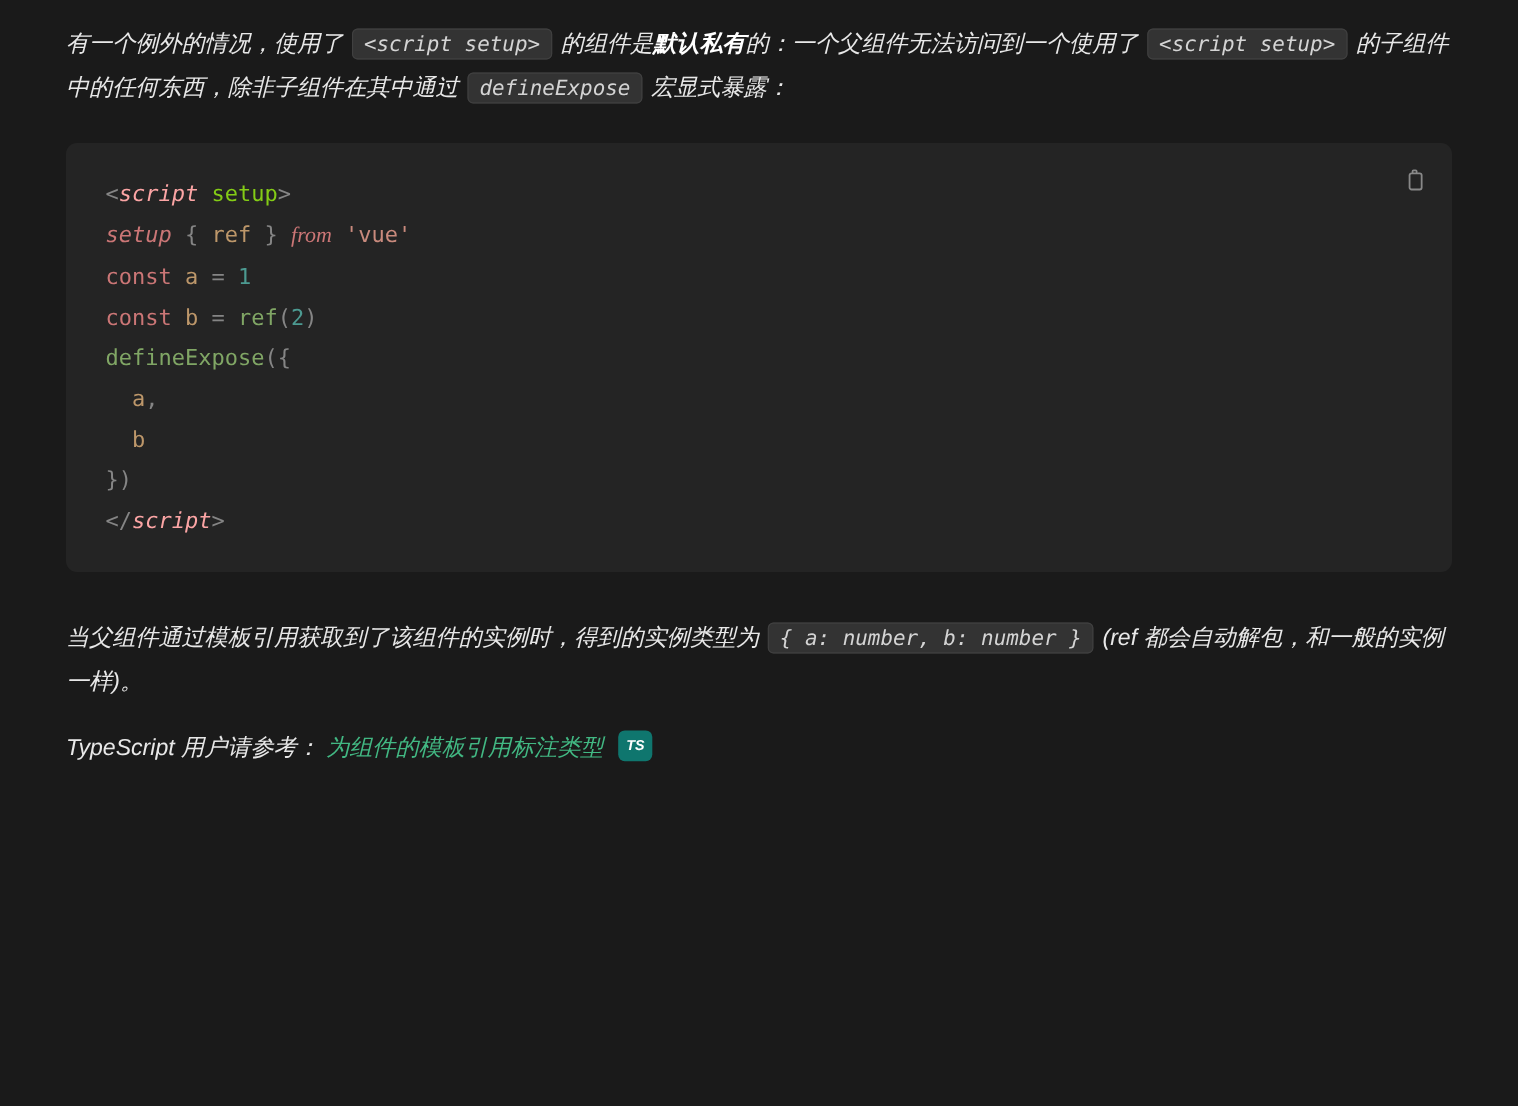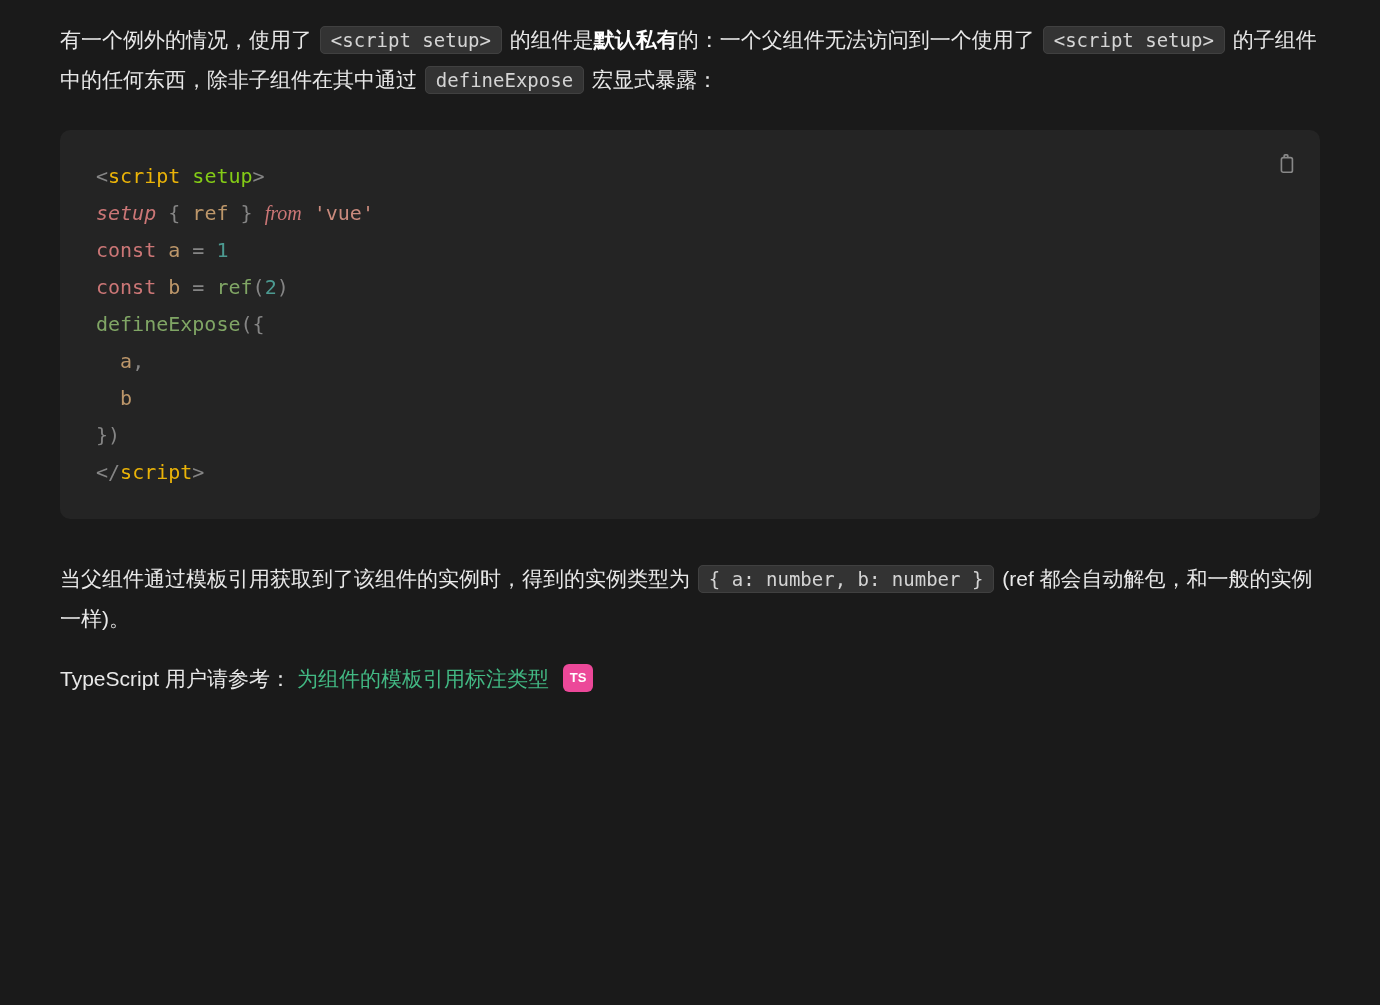--- a/index.html
+++ b/index.html
@@ -7,20 +7,21 @@
     background: #1a1a1a;
     color: #d4d4d4;
     font-family: -apple-system, BlinkMacSystemFont, "Segoe UI", "PingFang SC", "Hiragino Sans GB", "Microsoft YaHei", sans-serif;
     padding: 20px 60px 40px 60px;
     font-size: 21px;
     line-height: 1.9;
   }
   .paragraph {
     margin-bottom: 20px;
     color: #e8e8e8;
+    font-style: italic;
   }
   .inline-code {
     background: #333333;
     border: 1px solid #404040;
     border-radius: 5px;
     padding: 2px 10px;
     font-family: ui-monospace, SFMono-Regular, Menlo, Monaco, Consolas, monospace;
     font-size: 19px;
     color: #d4d4d4;
     margin: 0 2px;
@@ -45,40 +46,40 @@
     background: transparent;
     border: none;
     cursor: pointer;
     color: #888;
     display: flex;
     align-items: center;
     justify-content: center;
   }
   .code-line { white-space: pre; color: #dbd7ca; }
   .tok-punct { color: #858585; }
-  .tok-tag { color: #eab308; }
+  .tok-tag { color: #fca5a5; font-style: italic; }
   .tok-attr { color: #84cc16; }
   .tok-keyword { color: #cb7676; font-style: italic; }
   .tok-keyword-const { color: #cb7676; }
   .tok-from { color: #cb7676; font-style: italic; font-family: Liberation Serif, serif; }
   .tok-string { color: #c98a7d; }
   .tok-var { color: #bd976a; }
   .tok-func { color: #80a665; }
   .tok-number { color: #4c9a91; }
   .tok-comment { color: #758575; font-style: italic; }
   .link {
     color: #42b883;
     text-decoration: none;
     cursor: pointer;
   }
   .ts-badge {
     display: inline-flex;
     align-items: center;
     justify-content: center;
-    background: #ec4899;
+    background: #0f766e;
     color: #ffffff;
     font-size: 13px;
     font-weight: 700;
     padding: 2px 7px;
     border-radius: 6px;
     vertical-align: middle;
     margin-left: 8px;
     position: relative;
     top: -2px;
     font-family: -apple-system, sans-serif;

